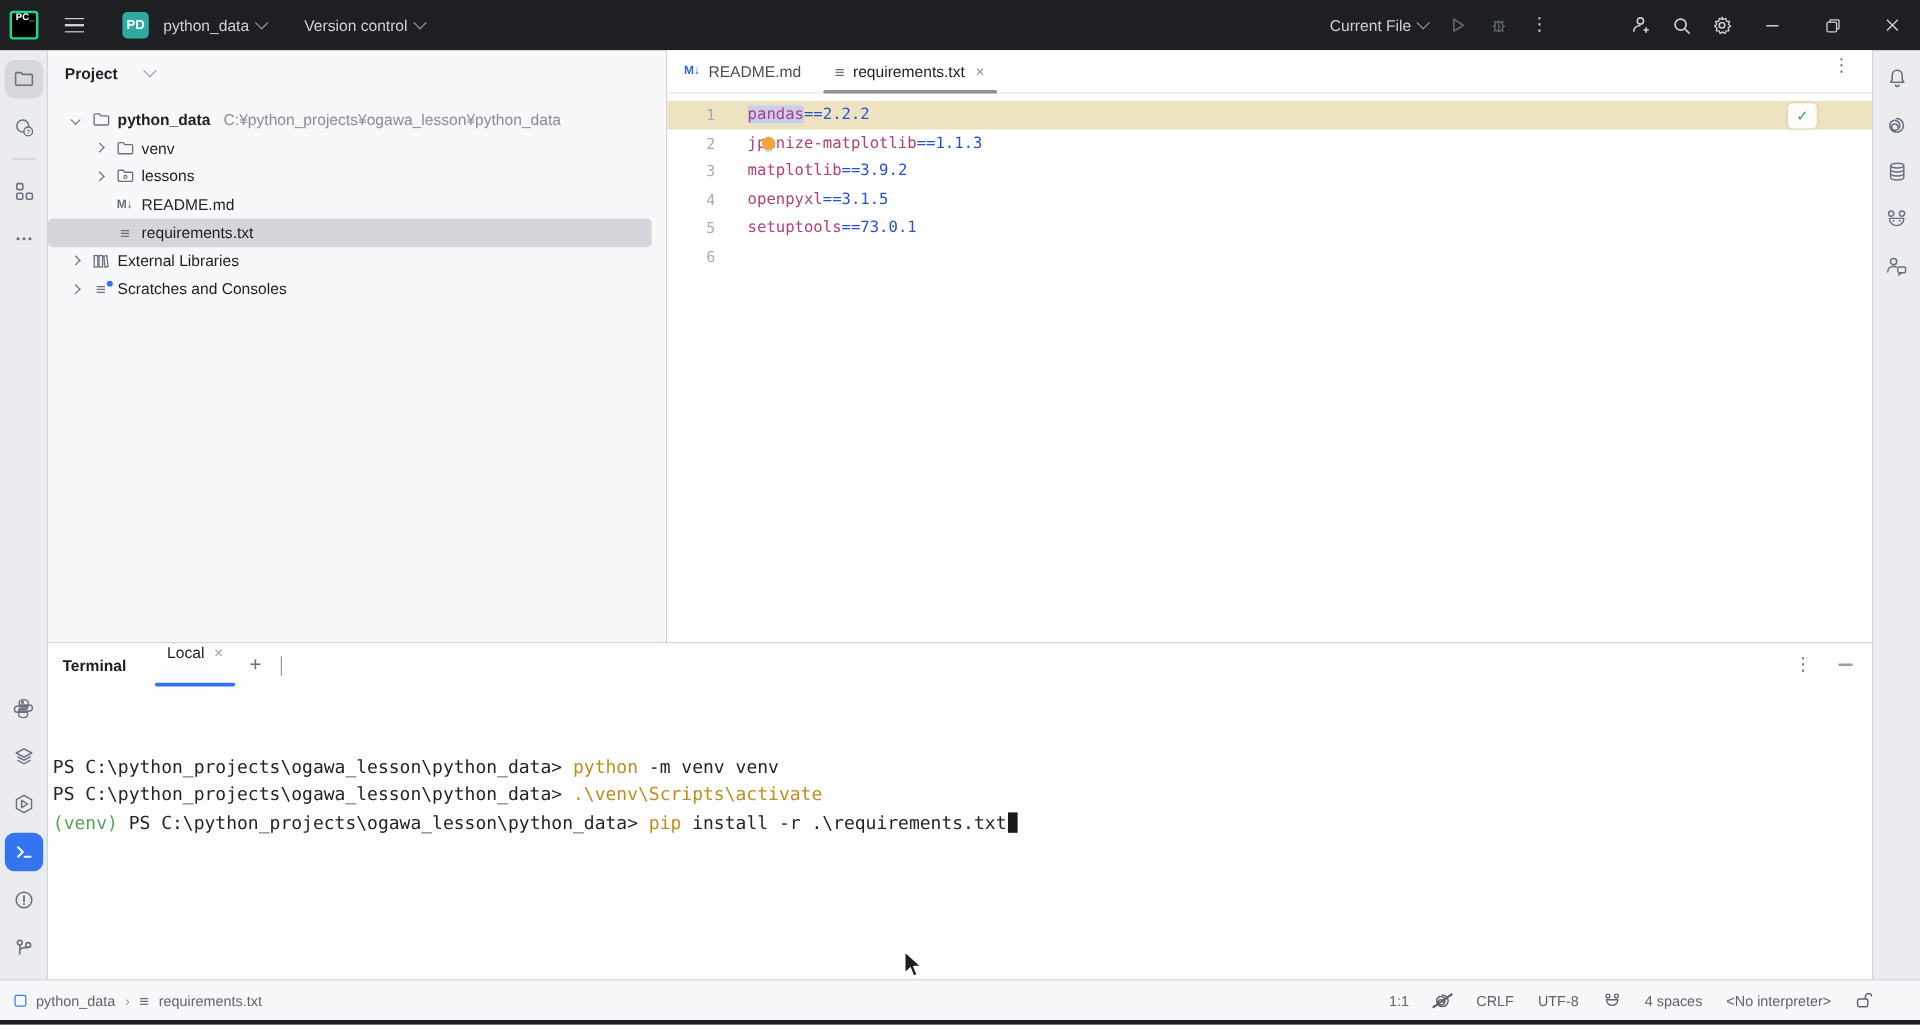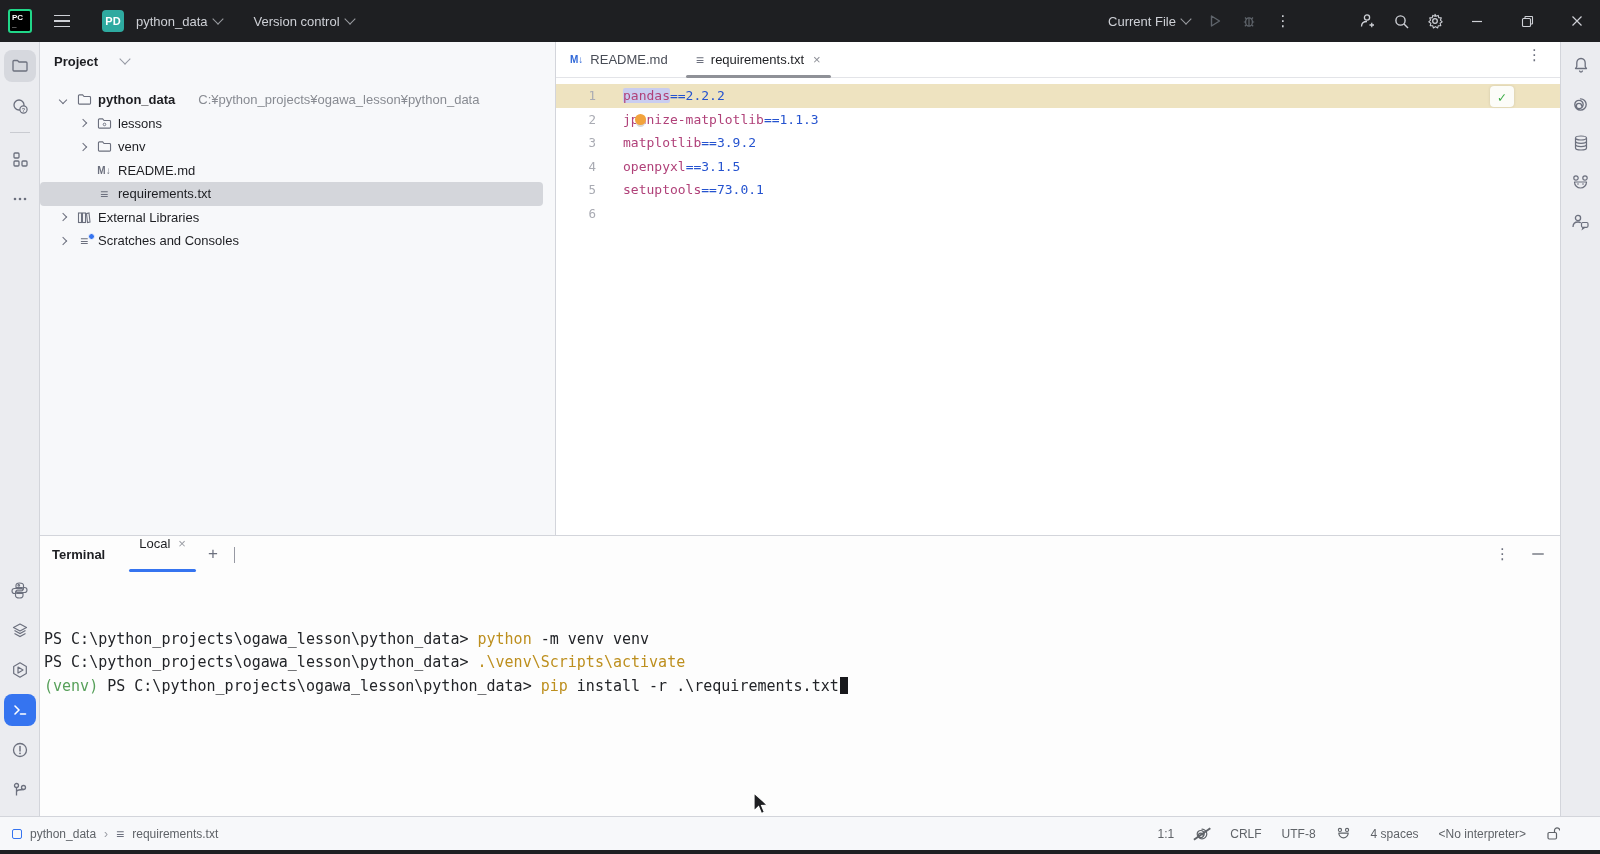--- a/index.html
+++ b/index.html
@@ -12,21 +12,21 @@
     --link:#3175f0; --term-fg:#222428; --status-fg:#5f6368; --check:#3fae49;
   }
   *{margin:0;padding:0;box-sizing:border-box;}
   html,body{width:1600px;height:854px;overflow:hidden;}
   body{font-family:"Liberation Sans","DejaVu Sans",sans-serif;font-size:13px;color:var(--text);background:var(--panel-bg);position:relative;}
   .abs{position:absolute;}
   svg{display:block;}
   
   .titlebar{left:0;top:0;width:1600px;height:42px;background:var(--titlebar-bg);color:var(--titlebar-fg);display:flex;align-items:center;}
   .tb-left{display:flex;align-items:center;gap:6px;padding-left:8px;}
-  .pc-logo{width:24px;height:24px;background:#000;border:2px solid #21d789;border-radius:3px;color:#fff;font-size:8px;font-weight:bold;display:flex;flex-direction:column;align-items:flex-start;justify-content:center;padding-left:2px;line-height:7px;}
+  .pc-logo{width:24px;height:24px;background:#000;border:2px solid #21d789;border-radius:3px;color:#fff;font-size:8px;font-weight:bold;display:flex;flex-direction:row;align-items:flex-start;justify-content:center;padding-left:2px;line-height:7px;}
   .hamburger{width:36px;height:30px;display:flex;flex-direction:column;justify-content:center;gap:4px;align-items:center;border-radius:4px;margin-left:6px;}
   .hamburger i{display:block;width:16px;height:1.6px;background:var(--titlebar-fg);}
   .proj-badge{width:22px;height:22px;border-radius:4px;background:#2eaaa0;color:#fff;font-weight:bold;font-size:11px;display:flex;align-items:center;justify-content:center;margin-left:16px;}
   .tb-label{display:flex;align-items:center;gap:6px;padding:0 6px;height:30px;border-radius:4px;}
   .chev-down{width:8px;height:8px;border-right:1.4px solid currentColor;border-bottom:1.4px solid currentColor;transform:rotate(45deg);margin-top:-4px;opacity:.7;}
   .tb-right{margin-left:auto;display:flex;align-items:center;gap:4px;padding-right:0;}
   .tb-btn{height:30px;min-width:30px;display:flex;align-items:center;justify-content:center;border-radius:4px;gap:6px;padding:0 6px;}
   .win-btn{height:42px;width:46px;display:flex;align-items:center;justify-content:center;border-radius:0;}
   .dim{color:var(--titlebar-dim);}
   .kebab{letter-spacing:0;font-size:15px;line-height:10px;}
@@ -40,21 +40,21 @@
   
   .project{left:40px;top:42px;width:516px;height:493px;background:var(--panel-bg);border-right:1px solid var(--border);}
   .proj-head{height:38px;display:flex;align-items:center;gap:23px;padding-left:14px;font-weight:bold;}
   .tree{padding-top:8px;}
   .trow{height:23.5px;display:flex;align-items:center;gap:5px;white-space:nowrap;}
   .trow .chev{width:14px;display:flex;justify-content:center;color:var(--icon);}
   .chev-r{width:6px;height:6px;border-right:1.4px solid currentColor;border-bottom:1.4px solid currentColor;transform:rotate(-45deg);}
   .chev-d{width:6px;height:6px;border-right:1.4px solid currentColor;border-bottom:1.4px solid currentColor;transform:rotate(45deg);}
   .trow .ticon{width:18px;display:flex;justify-content:center;align-items:center;color:var(--icon);position:relative;}
   .trow.sel{background:var(--row-sel);border-radius:4px;margin-right:12px;}
-  .tpath{color:var(--muted);margin-left:18px;}
+  .tpath{color:var(--muted);margin-left:6px;}
   .bold{font-weight:bold;}
   .md-ic{color:#3068d8;font-weight:bold;font-size:10px;font-family:"Liberation Sans",sans-serif;}
   .txt-ic{font-size:14px;color:var(--icon);line-height:10px;}
   .badge-dot{position:absolute;top:-3px;right:-2px;width:7px;height:7px;border-radius:50%;background:#3574f0;border:1px solid var(--panel-bg);}
   
   .editor{left:556px;top:42px;width:1004px;height:493px;background:var(--editor-bg);}
   .tabbar{height:36px;display:flex;align-items:center;border-bottom:1px solid #e3e4e8;background:var(--editor-bg);position:relative;}
   .tab{height:36px;display:flex;align-items:center;gap:7px;padding:0 14px;color:#494d57;position:relative;}
   .tab.active{color:var(--text);}
   .tab.active::after{content:"";position:absolute;left:4px;right:4px;bottom:0;height:3px;background:#8f9197;border-radius:2px;}
@@ -270,35 +270,35 @@
       <span class="bold">python_data</span>
       <span class="tpath">C:¥python_projects¥ogawa_lesson¥python_data</span>
     </div>
     <div class="trow" style="padding-left:36px;">
       <span class="chev">
           <span class="chev-r"></span>
         </span>
       <span class="ticon">
           <svg width="15" height="13" viewBox="0 0 16 14">
             <path d="M1.5 3 Q1.5 2 2.5 2 H6 L7.5 3.8 H13.5 Q14.5 3.8 14.5 4.8 V11 Q14.5 12 13.5 12 H2.5 Q1.5 12 1.5 11 Z" fill="none" stroke="currentColor" stroke-width="1.2"></path>
-            <circle cx="8" cy="8" r="1.4" fill="none" stroke="currentColor" stroke-width="1"></circle>
           </svg>
         </span>
-      <span>lessons</span>
+      <span>venv</span>
     </div>
     <div class="trow" style="padding-left:36px;">
       <span class="chev">
           <span class="chev-r"></span>
         </span>
       <span class="ticon">
           <svg width="15" height="13" viewBox="0 0 16 14">
             <path d="M1.5 3 Q1.5 2 2.5 2 H6 L7.5 3.8 H13.5 Q14.5 3.8 14.5 4.8 V11 Q14.5 12 13.5 12 H2.5 Q1.5 12 1.5 11 Z" fill="none" stroke="currentColor" stroke-width="1.2"></path>
+            <circle cx="8" cy="8" r="1.4" fill="none" stroke="currentColor" stroke-width="1"></circle>
           </svg>
         </span>
-      <span>venv</span>
+      <span>lessons</span>
     </div>
     <div class="trow" style="padding-left:36px;">
       <span class="chev"></span>
       <span class="ticon md-ic">M↓</span>
       <span>README.md</span>
     </div>
     <div class="trow sel" style="padding-left:36px;">
       <span class="chev"></span>
       <span class="ticon txt-ic">≡</span>
       <span>requirements.txt</span>

